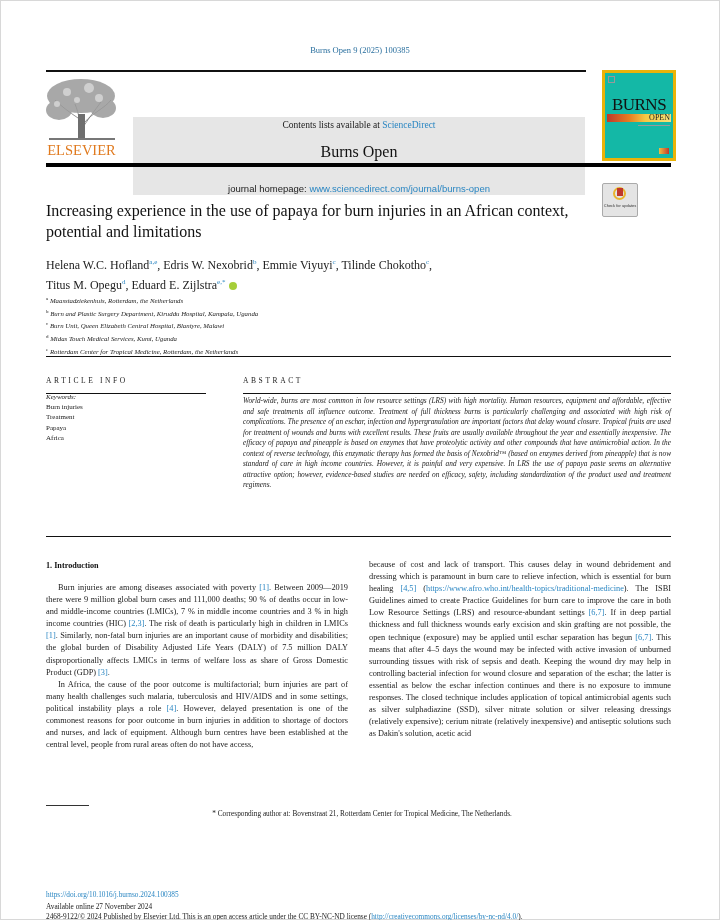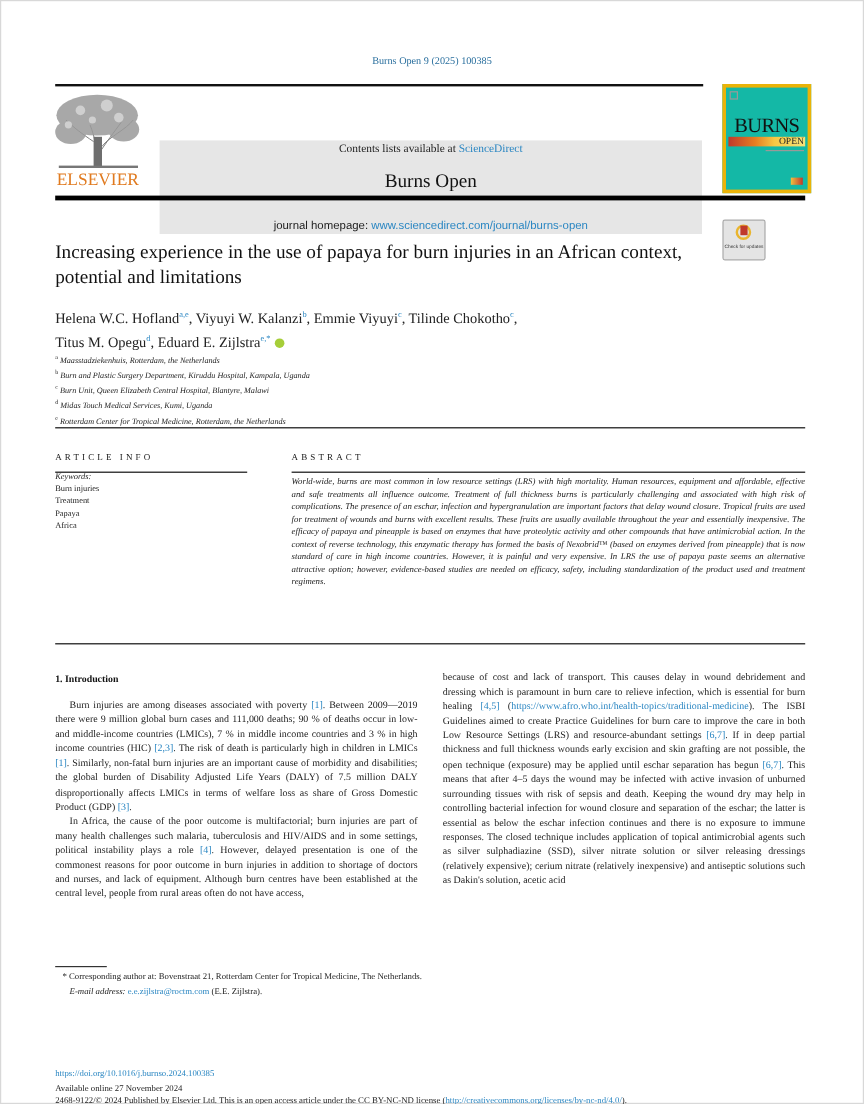--- a/index.html
+++ b/index.html
@@ -37,21 +37,21 @@
   .keywords { position:absolute; left:46px; top:392px; width:150px; font-family:"Liberation Serif", serif; font-size:7px; line-height:10.2px; color:#222; }
   .keywords .kw-label { font-style:italic; }
   .abstract { position:absolute; left:243px; top:396px; width:428px; font-family:"Liberation Serif", serif; font-size:7.3px; line-height:10.5px; text-align:justify; color:#222;font-style:italic; }
   .intro-heading { position:absolute; left:46px; top:561px; font-family:"Liberation Serif", serif; font-weight:bold; font-size:8.2px; color:#111; }
   .col { position:absolute; font-family:"Liberation Serif", serif; font-size:8.3px; line-height:12.1px; text-align:justify; color:#222; hyphens:auto; }
   .col p { margin:0; text-indent:12px; }
   .col p.noindent { text-indent:0; }
   .col-left { left:46px; top:582px; width:302px; }
   .col-right { left:369px; top:559px; width:302px; }
   .foot-rule { position:absolute; left:46px; top:805px; width:43px; height:1px; background:#333; }
-  .footnote { position:absolute; left:52px; top:808px; width:620px; font-family:"Liberation Serif", serif; font-size:7.3px; line-height:11.5px; color:#222; }
+  .footnote { position:absolute; left:52px; top:808px; width:620px; font-family:"Liberation Serif", serif; font-size:7.3px; line-height:11.5px; color:#222;text-align:center; }
   .footnote .em { font-style:italic; }
   .pubinfo { position:absolute; left:46px; top:889px; width:640px; font-family:"Liberation Serif", serif; font-size:7.3px; line-height:11.2px; color:#222; }
   .pubinfo div { white-space:nowrap; }
 </style>
 </head>
 <body>
 
 <div class="page-border"></div>
 
 <div class="journal-ref">Burns Open 9 (2025) 100385</div>
@@ -103,21 +103,21 @@
 <div class="check-updates">
   <div class="ring"></div>
   <div class="bm"></div>
   <div class="txt">Check for updates</div>
 </div>
 
 <div class="title">Increasing experience in the use of papaya for burn injuries in an African context, potential and limitations</div>
 
 <div class="authors">
   <span><span>Helena W.C. Hofland</span><sup>a,e</sup></span><span>, </span>
-  <span><span>Viyuyi W. Kalanzi</span><sup>b</sup></span><span>, </span>
+  <span><span>Edris W. Nexobrid</span><sup>b</sup></span><span>, </span>
   <span><span>Emmie Viyuyi</span><sup>c</sup></span><span>, </span>
   <span><span>Tilinde Chokotho</span><sup>c</sup></span><span>,</span><br>
   <span><span>Titus M. Opegu</span><sup>d</sup></span><span>, </span>
   <span><span>Eduard E. Zijlstra</span><sup>e,*</sup></span>
   <span class="orcid"></span>
 </div>
 
 <div class="affils">
   <div><sup>a</sup> <span>Maasstadziekenhuis, Rotterdam, the Netherlands</span></div>
   <div><sup>b</sup> <span>Burn and Plastic Surgery Department, Kiruddu Hospital, Kampala, Uganda</span></div>
@@ -151,20 +151,19 @@
   <p><span>In Africa, the cause of the poor outcome is multifactorial; burn injuries are part of many health challenges such malaria, tuberculosis and HIV/AIDS and in some settings, political instability plays a role </span><span class="link">[4]</span><span>. However, delayed presentation is one of the commonest reasons for poor outcome in burn injuries in addition to shortage of doctors and nurses, and lack of equipment. Although burn centres have been established at the central level, people from rural areas often do not have access,</span></p>
 </div>
 
 <div class="col col-right">
   <p class="noindent"><span>because of cost and lack of transport. This causes delay in wound debridement and dressing which is paramount in burn care to relieve infection, which is essential for burn healing </span><span class="link">[4,5]</span><span> (</span><span class="link">https://www.afro.who.int/health-topics/traditional-medicine</span><span>). The ISBI Guidelines aimed to create Practice Guidelines for burn care to improve the care in both Low Resource Settings (LRS) and resource-abundant settings </span><span class="link">[6,7]</span><span>. If in deep partial thickness and full thickness wounds early excision and skin grafting are not possible, the open technique (exposure) may be applied until eschar separation has begun </span><span class="link">[6,7]</span><span>. This means that after 4–5 days the wound may be infected with active invasion of unburned surrounding tissues with risk of sepsis and death. Keeping the wound dry may help in controlling bacterial infection for wound closure and separation of the eschar; the latter is essential as below the eschar infection continues and there is no exposure to immune responses. The closed technique includes application of topical antimicrobial agents such as silver sulphadiazine (SSD), silver nitrate solution or silver releasing dressings (relatively expensive); cerium nitrate (relatively inexpensive) and antiseptic solutions such as Dakin's solution, acetic acid</span></p>
 </div>
 
 <div class="foot-rule"></div>
 <div class="footnote">
   <div><span>*</span> <span>Corresponding author at: Bovenstraat 21, Rotterdam Center for Tropical Medicine, The Netherlands.</span></div>
-  <div style="padding-left:6px;"><span class="em">E-mail address:</span> <span class="link">e.e.zijlstra@roctm.com</span><span> (E.E. Zijlstra).</span></div>
 </div>
 
 <div class="pubinfo">
   <div class="link">https://doi.org/10.1016/j.burnso.2024.100385</div>
   <div style="margin-top:1px;">Available online 27 November 2024</div>
   <div style="margin-top:-1px;"><span>2468-9122/© 2024 Published by Elsevier Ltd. This is an open access article under the CC BY-NC-ND license (</span><span class="link">http://creativecommons.org/licenses/by-nc-nd/4.0/</span><span>).</span></div>
 </div>
 
 </body></html>

